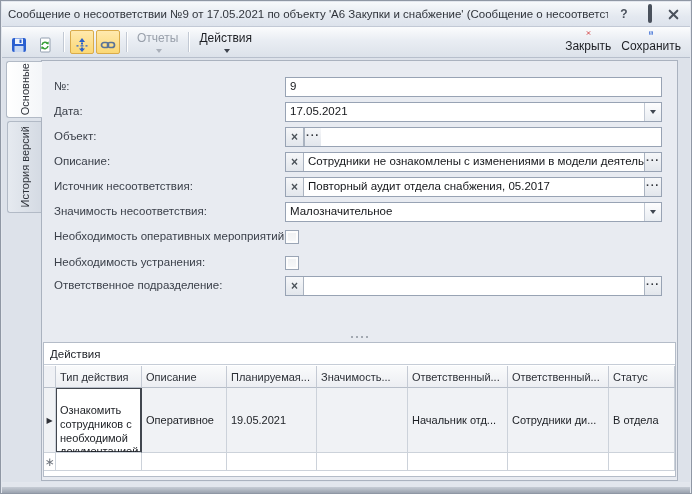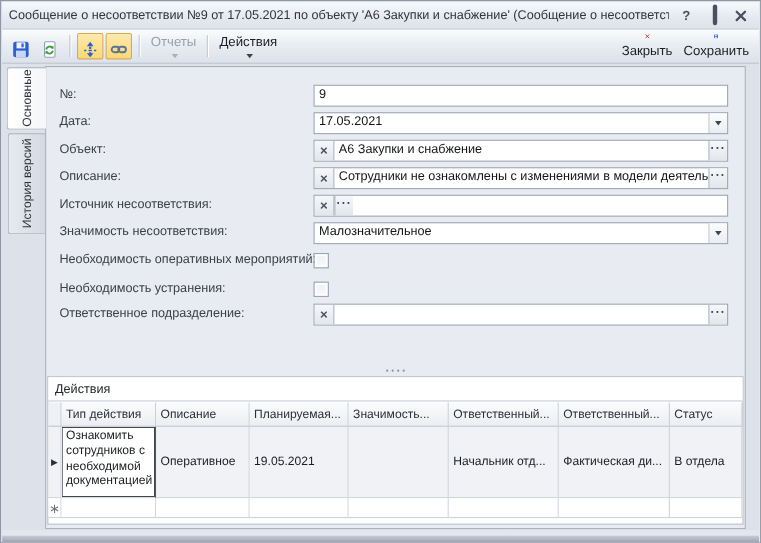--- a/index.html
+++ b/index.html
@@ -83,21 +83,21 @@
     padding:0 6px;font-size:11.5px;color:#23262c;background:#fff;}
   .grid{position:absolute;left:0;top:23px;right:0;display:grid;
     grid-template-columns:12px 86px 85px 90px 91px 100px 101px 1fr;}
   .gc{border-right:1px solid #ccd2da;border-bottom:1px solid #ccd2da;font-size:11px;color:#1b1e23;
     overflow:hidden;white-space:nowrap;display:flex;align-items:center;padding:0 4px;}
   .ghead{height:22px;background:linear-gradient(#fafbfc,#eceef2);
     border-right:1px solid #c4cad4;border-bottom:1px solid #b7bec9;color:#2c3037;}
   .gsel{background:#eff1f5;justify-content:center;padding:0;}
   .grow1{height:65px;background:#f0f2f5;}
   .gfocus{background:#fff;box-shadow:inset 0 0 0 1px #41464e;border-right:1px solid #41464e;
-    white-space:normal;align-items:flex-start;padding-top:2px;line-height:1.25;}
+    white-space:normal;align-items:flex-start;padding-top:16px;line-height:1.25;}
   .grownew{height:18px;background:#fff;}
   .rowarrow{font-size:8px;color:#2e3138;}
   .newglyph{font-size:12px;color:#6e747d;line-height:8px;}
 
   
   .bottomedge{position:absolute;left:1px;right:1px;bottom:0;height:10px;background:#e2e6ed;}
   .bottomedge::after{content:"";position:absolute;left:0;right:0;bottom:0;height:6px;
     background:linear-gradient(#c6ccd5,#9ba3af);}
 </style>
 </head>
@@ -223,38 +223,38 @@
           <span class="dropbtn">
               <i></i>
             </span>
         </div>
       </div>
 
       <div class="frow" style="top:66px">
         <span class="flabel">Объект:</span>
         <div class="fctrl">
           <span class="xbtn">×</span>
-          <span class="fval">А6 Закупки и снабжение</span>
           <span class="dotsbtn">···</span>
         </div>
       </div>
 
       <div class="frow" style="top:91px">
         <span class="flabel">Описание:</span>
         <div class="fctrl">
           <span class="xbtn">×</span>
           <span class="fval">Сотрудники не ознакомлены с изменениями в модели деятельн...</span>
           <span class="dotsbtn">···</span>
         </div>
       </div>
 
       <div class="frow" style="top:116px">
         <span class="flabel">Источник несоответствия:</span>
         <div class="fctrl">
           <span class="xbtn">×</span>
+          <span class="fval">Повторный аудит отдела снабжения, 05.2017</span>
           <span class="dotsbtn">···</span>
         </div>
       </div>
 
       <div class="frow" style="top:141px">
         <span class="flabel">Значимость несоответствия:</span>
         <div class="fctrl">
           <span class="fval">Малозначительное</span>
           <span class="dropbtn">
               <i></i>
@@ -303,21 +303,21 @@
           <div class="gc ghead">Статус</div>
 
           <div class="gc gsel grow1">
               <span class="rowarrow">▶</span>
             </div>
           <div class="gc grow1 gfocus">Ознакомить сотрудников с необходимой документацией</div>
           <div class="gc grow1">Оперативное</div>
           <div class="gc grow1">19.05.2021</div>
           <div class="gc grow1"></div>
           <div class="gc grow1">Начальник отд...</div>
-          <div class="gc grow1">Фактическая ди...</div>
+          <div class="gc grow1">Сотрудники ди...</div>
           <div class="gc grow1">В отдела</div>
 
           <div class="gc gsel grownew">
               <span class="newglyph">∗</span>
             </div>
           <div class="gc grownew"></div>
           <div class="gc grownew"></div>
           <div class="gc grownew"></div>
           <div class="gc grownew"></div>
           <div class="gc grownew"></div>

